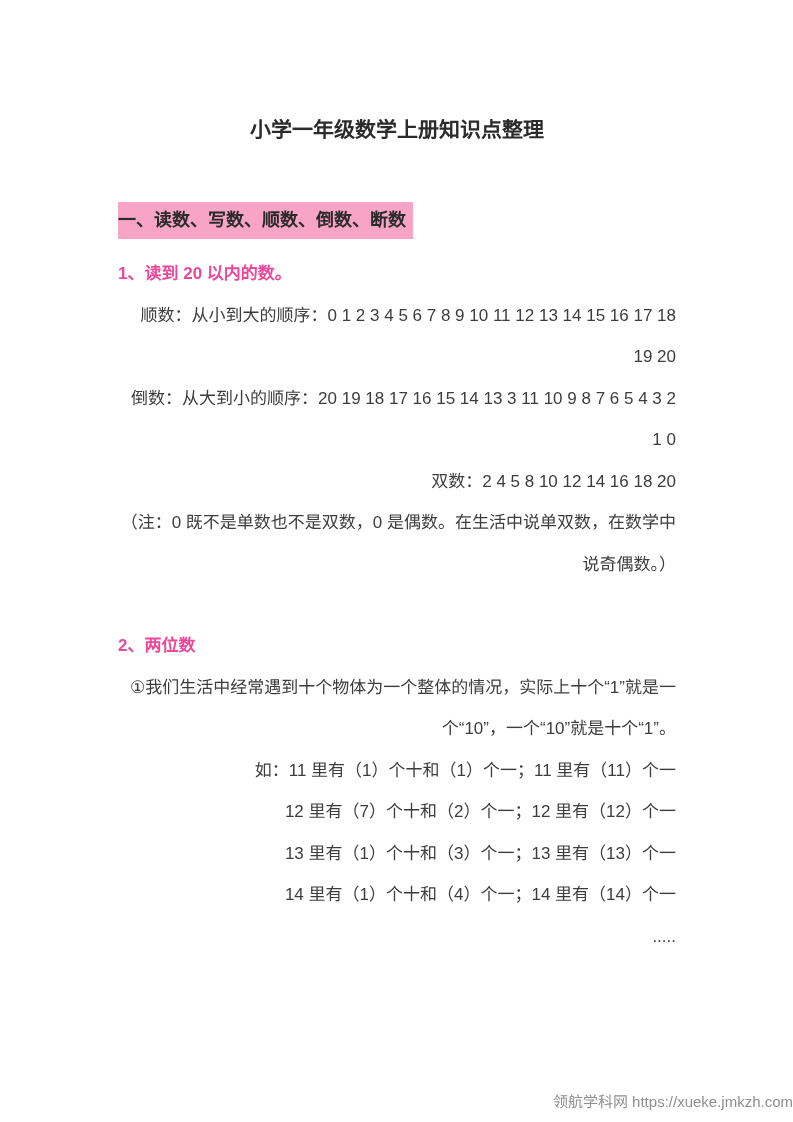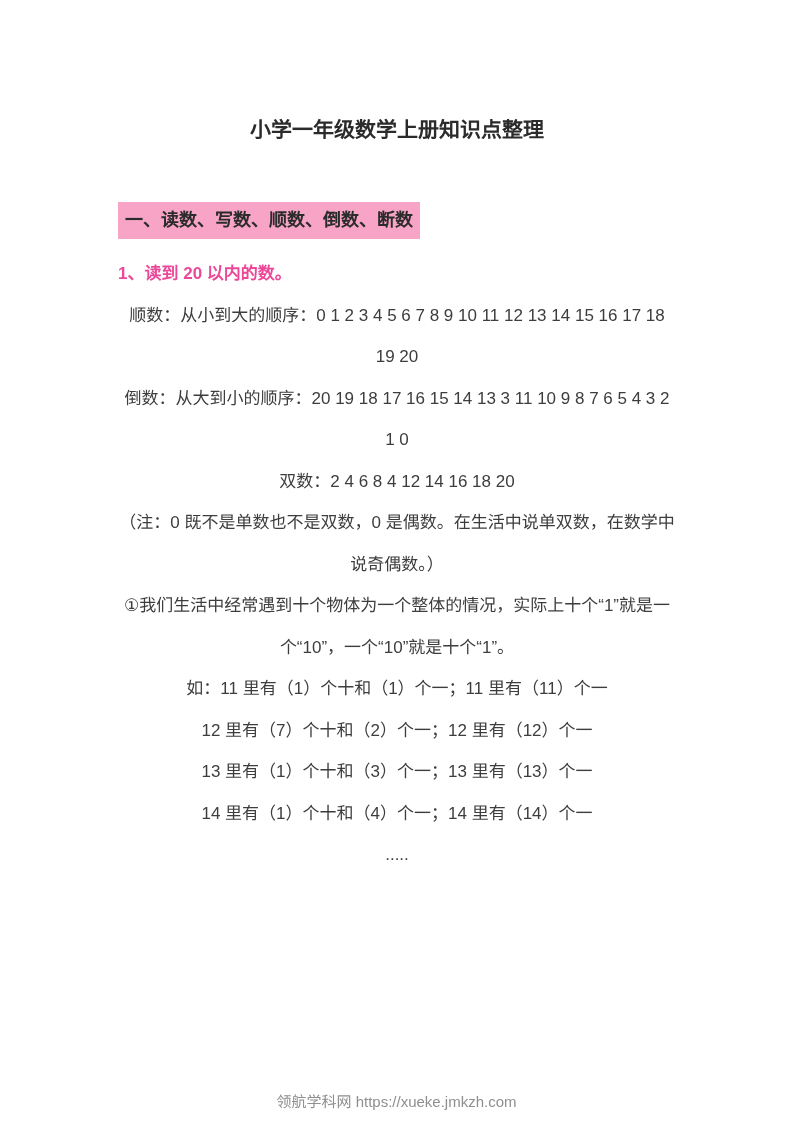--- a/index.html
+++ b/index.html
@@ -25,49 +25,49 @@
     font-weight: bold;
     color: #2b2b2b;
     line-height: 27px;
   }
   .section-heading {
     margin-top: 59px;
     line-height: 30px;
   }
   .section-heading .hl {
     display: inline-block;
-    padding: 3px 7px 4px 7px;
+    padding: 3px 7px 4px 0;
     font-size: 18px;
     font-weight: bold;
     color: #2b2b2b;
     
     background: #f7a4c6;
   }
   .subheading {
     margin-top: 14px;
     font-size: 17px;
     font-weight: bold;
     color: #ec4899;
     line-height: 41.5px;
   }
   .subheading.spaced {
     margin-top: 40px;
   }
   p.body-line {
     font-size: 17px;
     line-height: 41.5px;
     color: #3d3d3d;
-    text-align: center;
+    text-align: right;
   }
   .footer {
     position: absolute;
     left: 0;
     bottom: 26px;
     width: 100%;
-    text-align: center;
+    text-align: right;
     font-size: 15px;
     color: #8f8f8f;
     line-height: 20px;
   }
 </style>
 </head>
 <body>
 
 <div class="page">
   <div class="content">
@@ -75,23 +75,24 @@
     <h1 class="doc-title">小学一年级数学上册知识点整理</h1>
 
     <div class="section-heading">
       <span class="hl" data-bg="document.colors.highlight_pink" style="background-color: rgb(247, 164, 198);">一、读数、写数、顺数、倒数、断数</span>
     </div>
 
     <h2 class="subheading">1、读到 20 以内的数。</h2>
 
     <p class="body-line">顺数：从小到大的顺序：0 1 2 3 4 5 6 7 8 9 10 11 12 13 14 15 16 17 18 19 20</p>
     <p class="body-line">倒数：从大到小的顺序：20 19 18 17 16 15 14 13 3 11 10 9 8 7 6 5 4 3 2 1 0</p>
-    <p class="body-line">双数：2 4 6 8 4 12 14 16 18 20</p>
+    <p class="body-line">双数：2 4 5 8 10 12 14 16 18 20</p>
     <p class="body-line">（注：0 既不是单数也不是双数，0 是偶数。在生活中说单双数，在数学中说奇偶数。）</p>
 
+    <h2 class="subheading spaced">2、两位数</h2>
 
     <p class="body-line">①我们生活中经常遇到十个物体为一个整体的情况，实际上十个“1”就是一个“10”，一个“10”就是十个“1”。</p>
     <p class="body-line">如：11 里有（1）个十和（1）个一；11 里有（11）个一</p>
     <p class="body-line">12 里有（7）个十和（2）个一；12 里有（12）个一</p>
     <p class="body-line">13 里有（1）个十和（3）个一；13 里有（13）个一</p>
     <p class="body-line">14 里有（1）个十和（4）个一；14 里有（14）个一</p>
     <p class="body-line">.....</p>
 
   </div>
 

